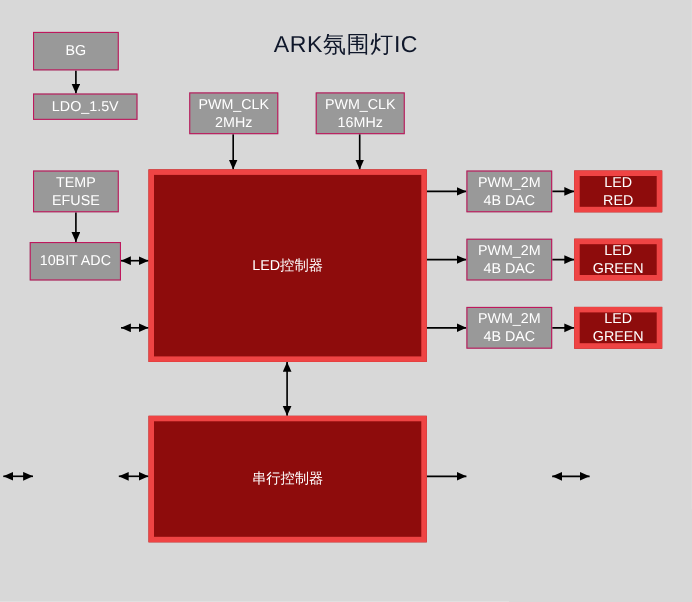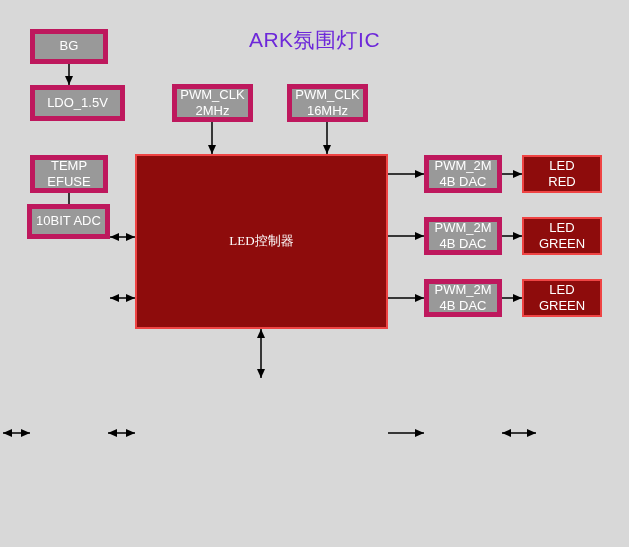--- a/index.html
+++ b/index.html
@@ -5,31 +5,31 @@
   html,body { margin:0; padding:0; }
   .canvas {
     position:relative;
     width:629px; height:547px;
     background:var(--bg, #d8d8d8);
     font-family:"Liberation Sans", sans-serif;
     overflow:hidden;
   }
   .title {
     position:absolute; top:26px; left:0; width:100%;
-    text-align:center; font-size:21px; font-weight:500; color:#6d28d9;
+    text-align:center; font-size:21px; font-weight:500; color:#0f172a;
     letter-spacing:0.5px;
   }
   .block {
     position:absolute; box-sizing:border-box;
     display:flex; flex-direction:column; align-items:center; justify-content:center;
     color:var(--text, #ffffff); font-size:13px; line-height:1.25; text-align:center;
   }
-  .gray { background:var(--gray-box, #999999); border:5px solid #be185d; }
-  .red  { background:var(--red-box, #8e0c0c); border:2px solid #ef4444; }
-  .big  { font-size:13px;font-family:Liberation Serif, serif; }
+  .gray { background:var(--gray-box, #999999); border:1px solid #be185d; }
+  .red  { background:var(--red-box, #8e0c0c); border:5px solid #ef4444; }
+  .big  { font-size:13px; }
   svg.wires { position:absolute; left:0; top:0; width:629px; height:547px; pointer-events:none; }
   svg.wires line { stroke:var(--arrow, #000000); stroke-width:1.5; }
   svg.wires marker path { fill:var(--arrow, #000000); }
 </style>
 </head>
 <body>
 
 <div class="canvas">
 
   <div class="title">ARK氛围灯IC</div>
@@ -56,48 +56,51 @@
     <line x1="3" y1="433" x2="30" y2="433" marker-start="url(#ah)" marker-end="url(#ah)"></line>
     <line x1="108" y1="433" x2="135" y2="433" marker-start="url(#ah)" marker-end="url(#ah)"></line>
     <line x1="388" y1="433" x2="424" y2="433" marker-end="url(#ah)"></line>
     <line x1="502" y1="433" x2="536" y2="433" marker-start="url(#ah)" marker-end="url(#ah)"></line>
   </svg>
 
   <div class="block gray" style="left:30px;top:29px;width:78px;height:35px">
     <span>BG</span>
   </div>
 
-  <div class="block gray" style="left:30px;top:85px;width:95px;height:36px">
+  <div class="block gray" style="left:30px;top:85px;width:95px;height:24px">
     <span>LDO_1.5V</span>
   </div>
 
   <div class="block gray" style="left:172px;top:84px;width:81px;height:38px">
     <span>PWM_CLK</span>
     <span>2MHz</span>
   </div>
 
   <div class="block gray" style="left:287px;top:84px;width:81px;height:38px">
     <span>PWM_CLK</span>
     <span>16MHz</span>
   </div>
 
   <div class="block gray" style="left:30px;top:155px;width:78px;height:38px">
     <span>TEMP</span>
     <span>EFUSE</span>
   </div>
 
-  <div class="block gray" style="left:27px;top:204px;width:83px;height:35px">
+  <div class="block gray" style="left:27px;top:220px;width:83px;height:35px">
     <span>10BIT ADC</span>
   </div>
 
 
   <div class="block red big" style="left:135px;top:154px;width:253px;height:175px">
     <span>LED控制器</span>
   </div>
 
+  <div class="block red big" style="left:135px;top:378px;width:253px;height:115px">
+    <span>串行控制器</span>
+  </div>
 
   <div class="block gray" style="left:424px;top:155px;width:78px;height:38px">
     <span>PWM_2M</span>
     <span>4B DAC</span>
   </div>
 
   <div class="block gray" style="left:424px;top:217px;width:78px;height:38px">
     <span>PWM_2M</span>
     <span>4B DAC</span>
   </div>

